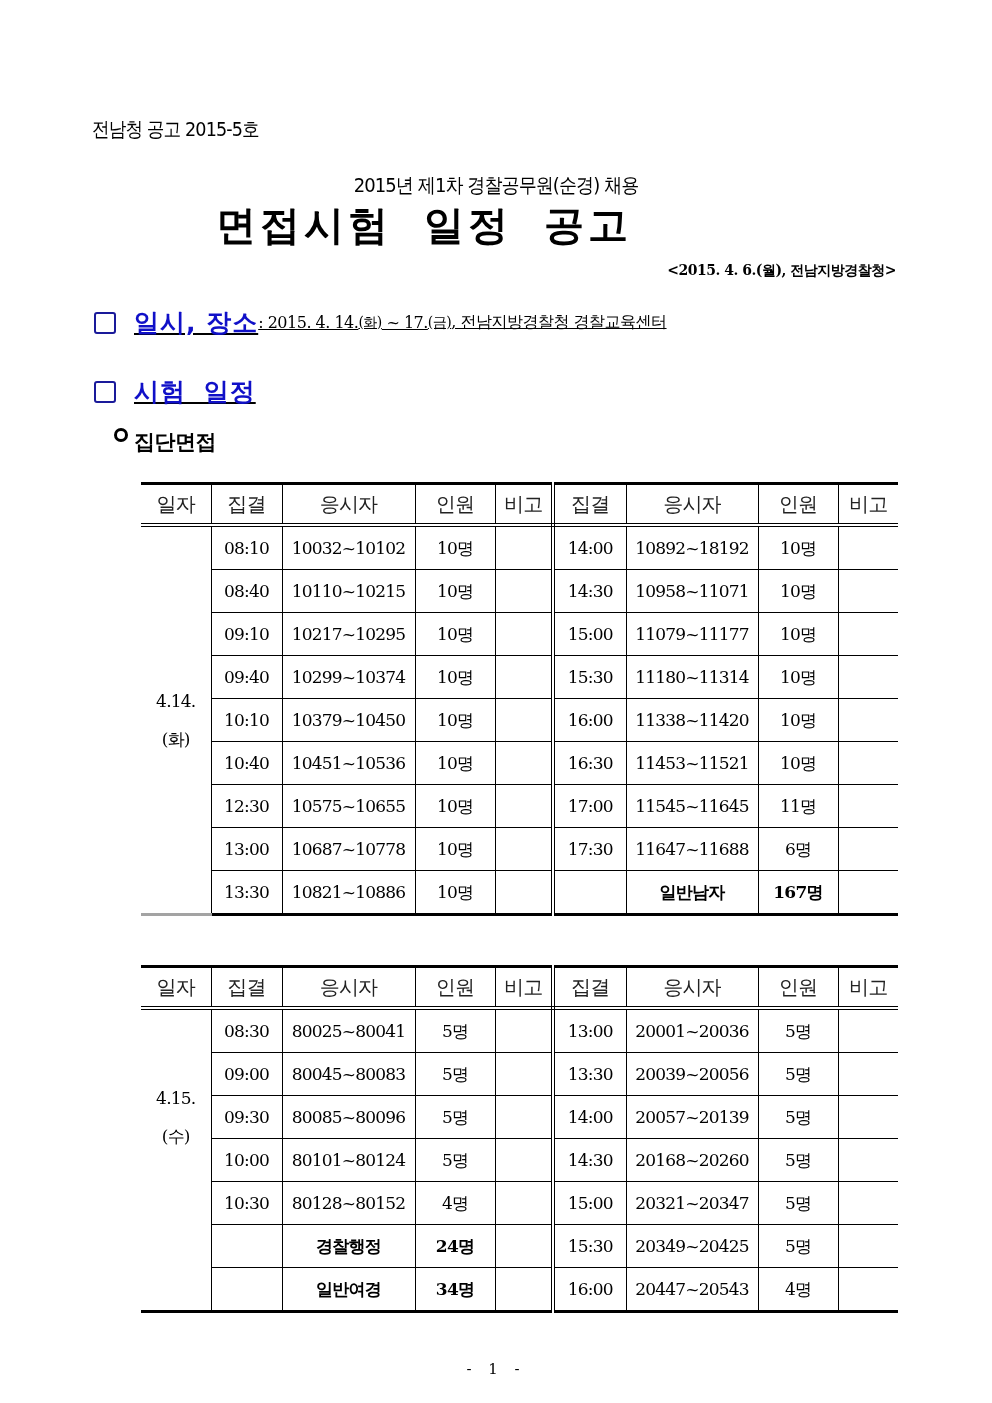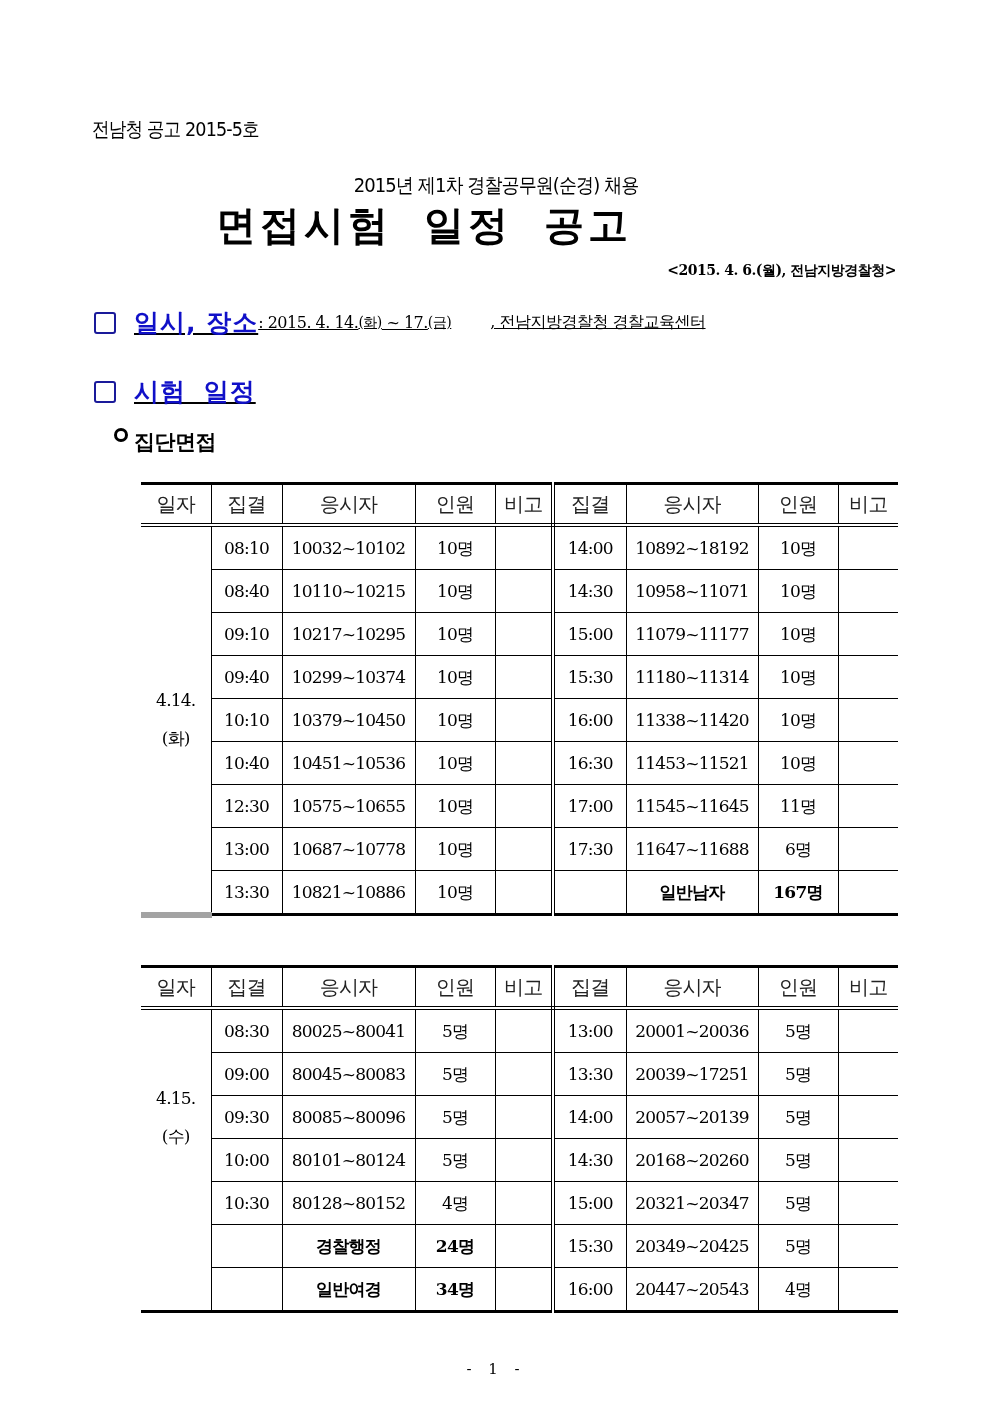--- a/index.html
+++ b/index.html
@@ -50,21 +50,21 @@
 <div class="title">면접시험 일정 공고</div>
 <div class="issue-line">&lt;2015. 4. 6.(월), 전남지방경찰청&gt;</div>
 
 <div class="section" style="top:306px;">
   <span class="checkbox"></span>
   <span class="sec-label">일시, 장소</span>
   <span class="sec-rest">: 2015. 4. 14.</span>
   <span class="sec-rest sec-small">(화)</span>
   <span class="sec-rest" style="white-space:pre;"> ~ 17.</span>
   <span class="sec-rest sec-small">(금)</span>
-  <span class="sec-rest" style="white-space:pre;margin-left:39px;">, 전남지방경찰청 경찰교육센터</span>
+  <span class="sec-rest" style="white-space:pre;">, 전남지방경찰청 경찰교육센터</span>
 </div>
 
 <div class="section" style="top:375px;">
   <span class="checkbox"></span>
   <span class="sec-label" style="word-spacing:8px;">시험 일정</span>
 </div>
 
 <div class="sub-section">
   <span class="circle-bullet"></span>
   <span class="sub-label">집단면접</span>
@@ -90,21 +90,21 @@
       <th>인원</th>
       <th class="split">비고</th>
       <th>집결</th>
       <th>응시자</th>
       <th>인원</th>
       <th>비고</th>
     </tr>
   </thead>
   <tbody>
     <tr>
-      <td class="date" rowspan="9" style="border-bottom:6px solid #a3a3a3;">
+      <td class="date" rowspan="9" style="border-bottom:3px solid #a3a3a3;">
         <div>4.14.</div>
         <div>(화)</div>
       </td>
       <td>08:10</td>
       <td>10032~10102</td>
       <td>10명</td>
       <td class="split"></td>
       <td>14:00</td>
       <td>10892~18192</td>
       <td>10명</td>
@@ -232,21 +232,21 @@
       <td>20001~20036</td>
       <td>5명</td>
       <td></td>
     </tr>
     <tr>
       <td>09:00</td>
       <td>80045~80083</td>
       <td>5명</td>
       <td class="split"></td>
       <td>13:30</td>
-      <td>20039~17251</td>
+      <td>20039~20056</td>
       <td>5명</td>
       <td></td>
     </tr>
     <tr>
       <td>09:30</td>
       <td>80085~80096</td>
       <td>5명</td>
       <td class="split"></td>
       <td>14:00</td>
       <td>20057~20139</td>

